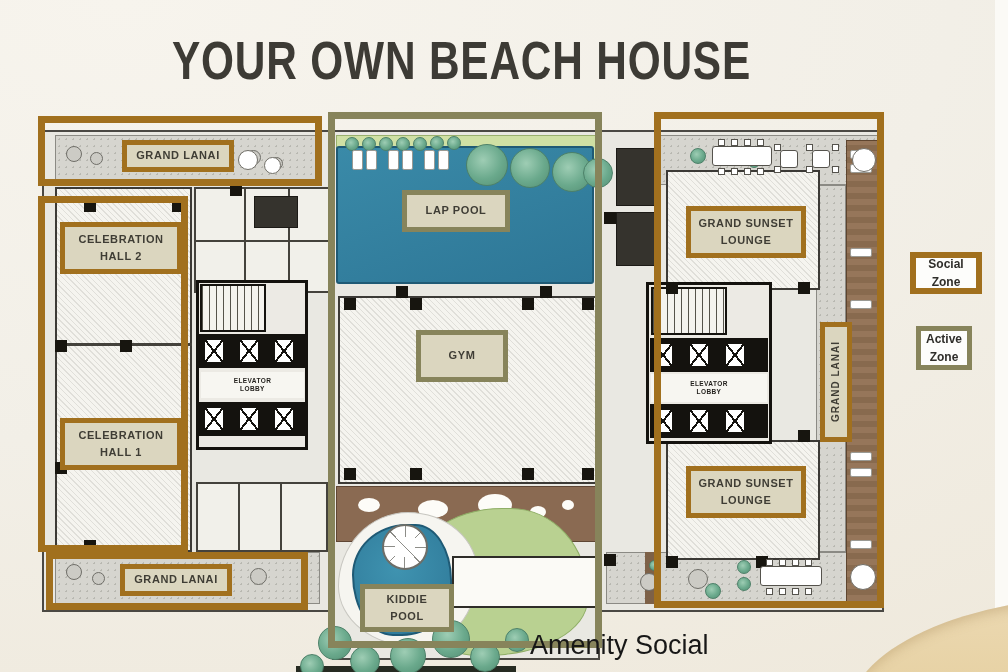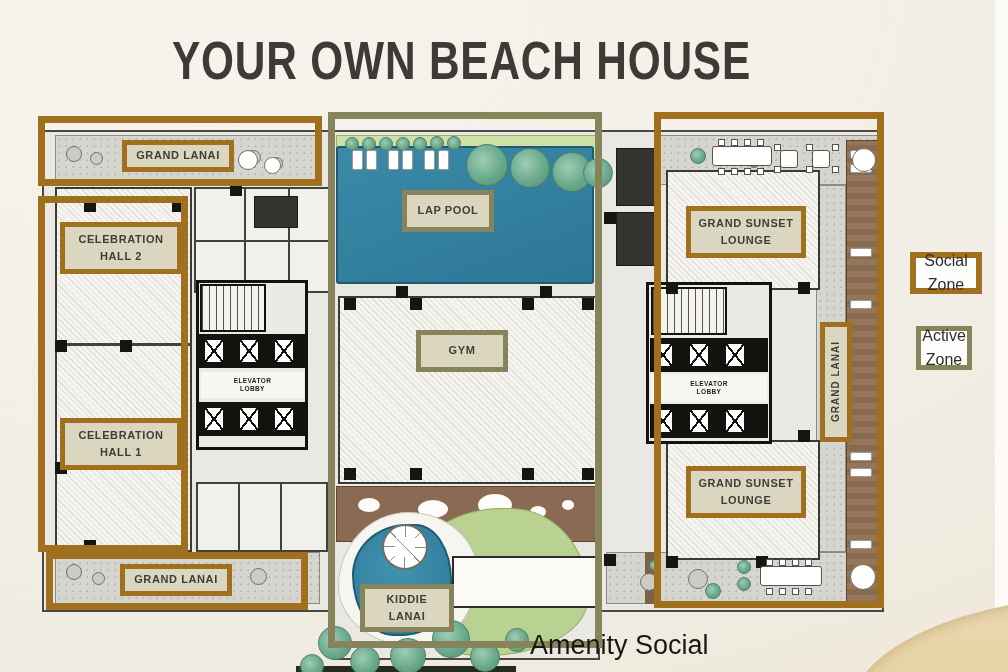--- a/index.html
+++ b/index.html
@@ -51,21 +51,21 @@
   .zone.social{border-color:#A1701E}
   .zone.active{border-color:#87845B}
   .zlabel{display:flex;align-items:center;justify-content:center;text-align:center;
     background:#dbd6bf;color:#3f3d35;font-weight:bold;font-size:11px;letter-spacing:.6px;
     white-space:pre-line;line-height:1.55}
   .zlabel.social{border:5px solid #A1701E}
   .zlabel.active{border:5px solid #87845B}
   .zlabel.vertical{writing-mode:vertical-rl;transform:rotate(180deg);letter-spacing:1px;font-size:10px;line-height:1}
 
   .legend-box{display:flex;align-items:center;justify-content:center;text-align:center;
-    background:#fdfdfb;color:#2f2e2a;font-weight:normal;font-size:16px;white-space:pre-line;line-height:1.5}
+    background:#fdfdfb;color:#2f2e2a;font-weight:bold;font-size:12px;white-space:pre-line;line-height:1.5}
   .legend-box.social{border:6px solid #A1701E}
   .legend-box.active{border:5px solid #87845B}
 
   #title{left:172px;top:30px;font-size:53px;font-weight:bold;color:#3d3b35;letter-spacing:1px;
     white-space:nowrap;transform:scaleX(.8);transform-origin:left top;z-index:7}
   #floorLabel{left:530px;top:630px;font-size:27px;color:#171717;z-index:7}
 
   #dune{left:848px;top:596px;width:260px;height:120px;background:linear-gradient(180deg,#ecd9b2,#e5cf9f);
     border-radius:100% 0 0 0;box-shadow:inset 0 10px 12px -6px rgba(160,130,80,.35);z-index:0}
   #edge{left:995px;top:0;width:13px;height:672px;background:#fbfaf6;z-index:0}
@@ -265,24 +265,24 @@
   <div class="abs zone social z5" style="left:46px;top:552px;width:262px;height:58px"></div>
   <div class="abs zone social z5" style="left:654px;top:112px;width:230px;height:496px"></div>
   <div class="abs zone active z5" style="left:328px;top:112px;width:274px;height:536px"></div>
 
   <div class="abs zlabel social z6" style="left:122px;top:140px;width:112px;height:32px">GRAND LANAI</div>
   <div class="abs zlabel social z6" style="left:60px;top:222px;width:122px;height:52px">CELEBRATION
 HALL 2</div>
   <div class="abs zlabel social z6" style="left:60px;top:418px;width:122px;height:52px">CELEBRATION
 HALL 1</div>
   <div class="abs zlabel social z6" style="left:120px;top:564px;width:112px;height:32px">GRAND LANAI</div>
-  <div class="abs zlabel active z6" style="left:402px;top:190px;width:92px;height:42px">LAP POOL</div>
-  <div class="abs zlabel active z6" style="left:416px;top:330px;width:92px;height:42px">GYM</div>
+  <div class="abs zlabel active z6" style="left:402px;top:190px;width:108px;height:42px">LAP POOL</div>
+  <div class="abs zlabel active z6" style="left:416px;top:330px;width:92px;height:52px">GYM</div>
   <div class="abs zlabel active z6" style="left:360px;top:584px;width:94px;height:48px">KIDDIE
-LANAI</div>
+POOL</div>
   <div class="abs zlabel social z6" style="left:686px;top:206px;width:120px;height:52px">GRAND SUNSET
 LOUNGE</div>
   <div class="abs zlabel social z6" style="left:686px;top:466px;width:120px;height:52px">GRAND SUNSET
 LOUNGE</div>
   <div class="abs zlabel social vertical z6" style="left:820px;top:322px;width:32px;height:120px">GRAND LANAI</div>
 
   <div class="abs legend-box social z7" style="left:910px;top:252px;width:72px;height:42px">Social
 Zone</div>
   <div class="abs legend-box active z7" style="left:916px;top:326px;width:56px;height:44px">Active
 Zone</div>

